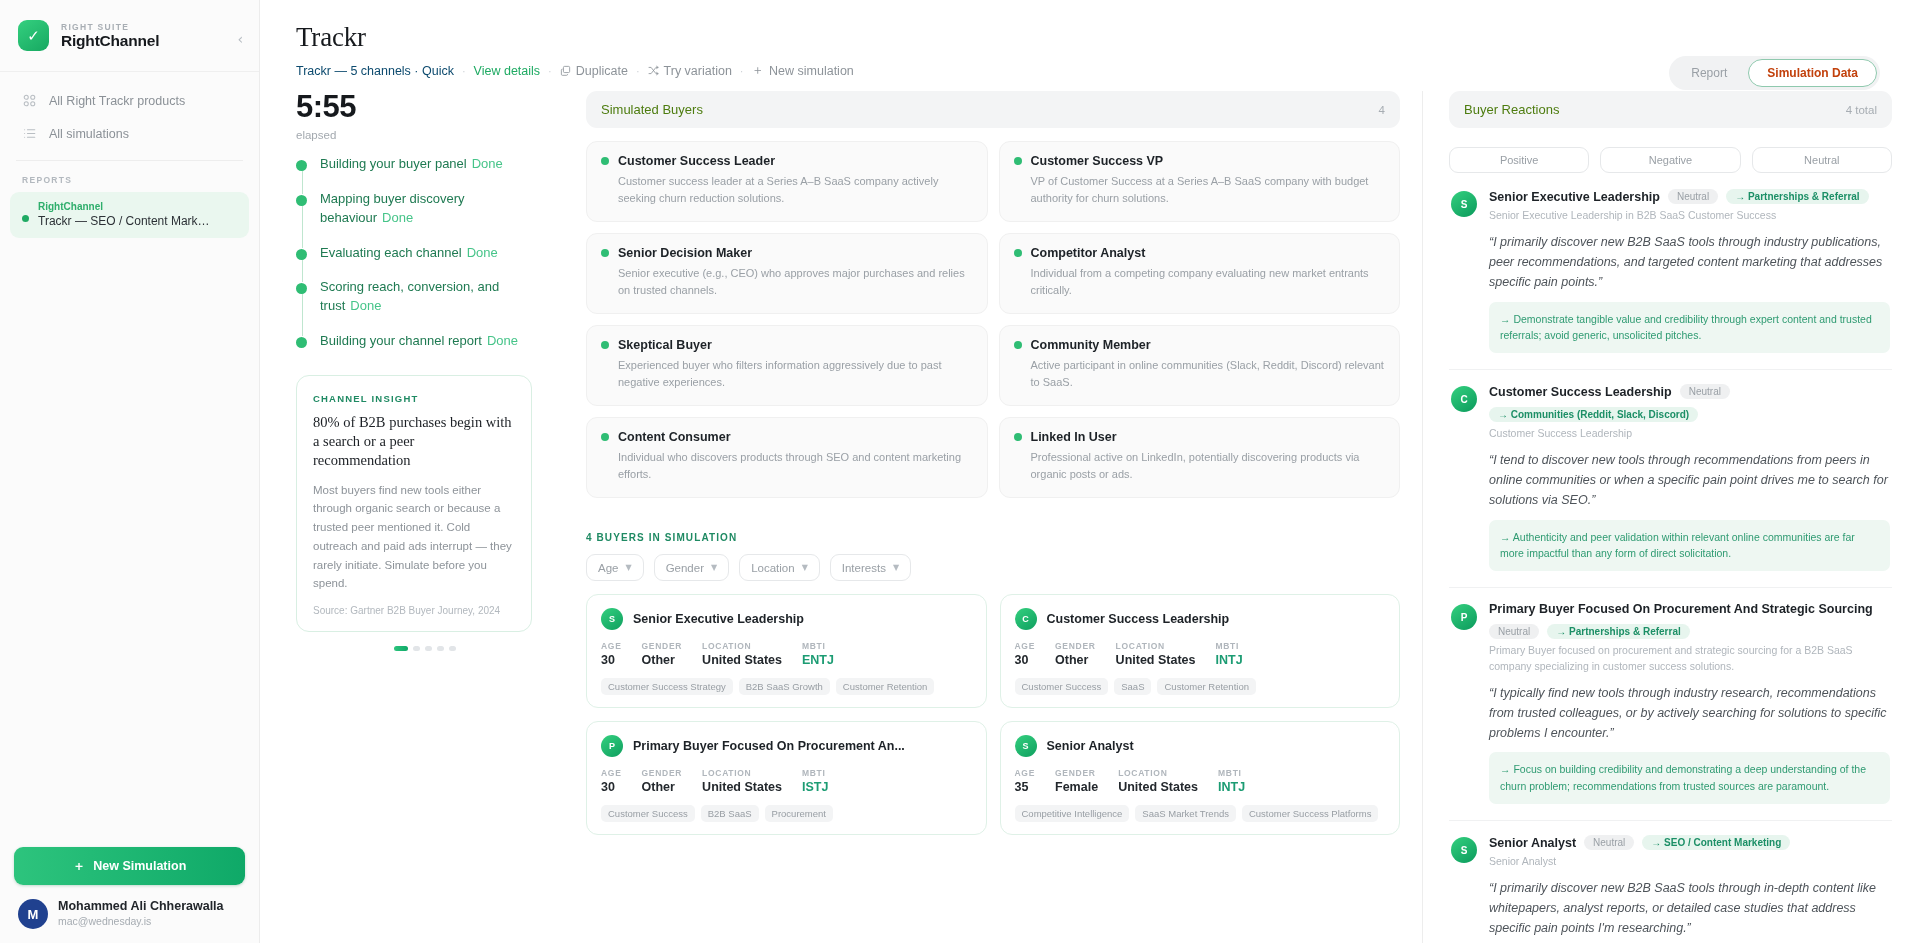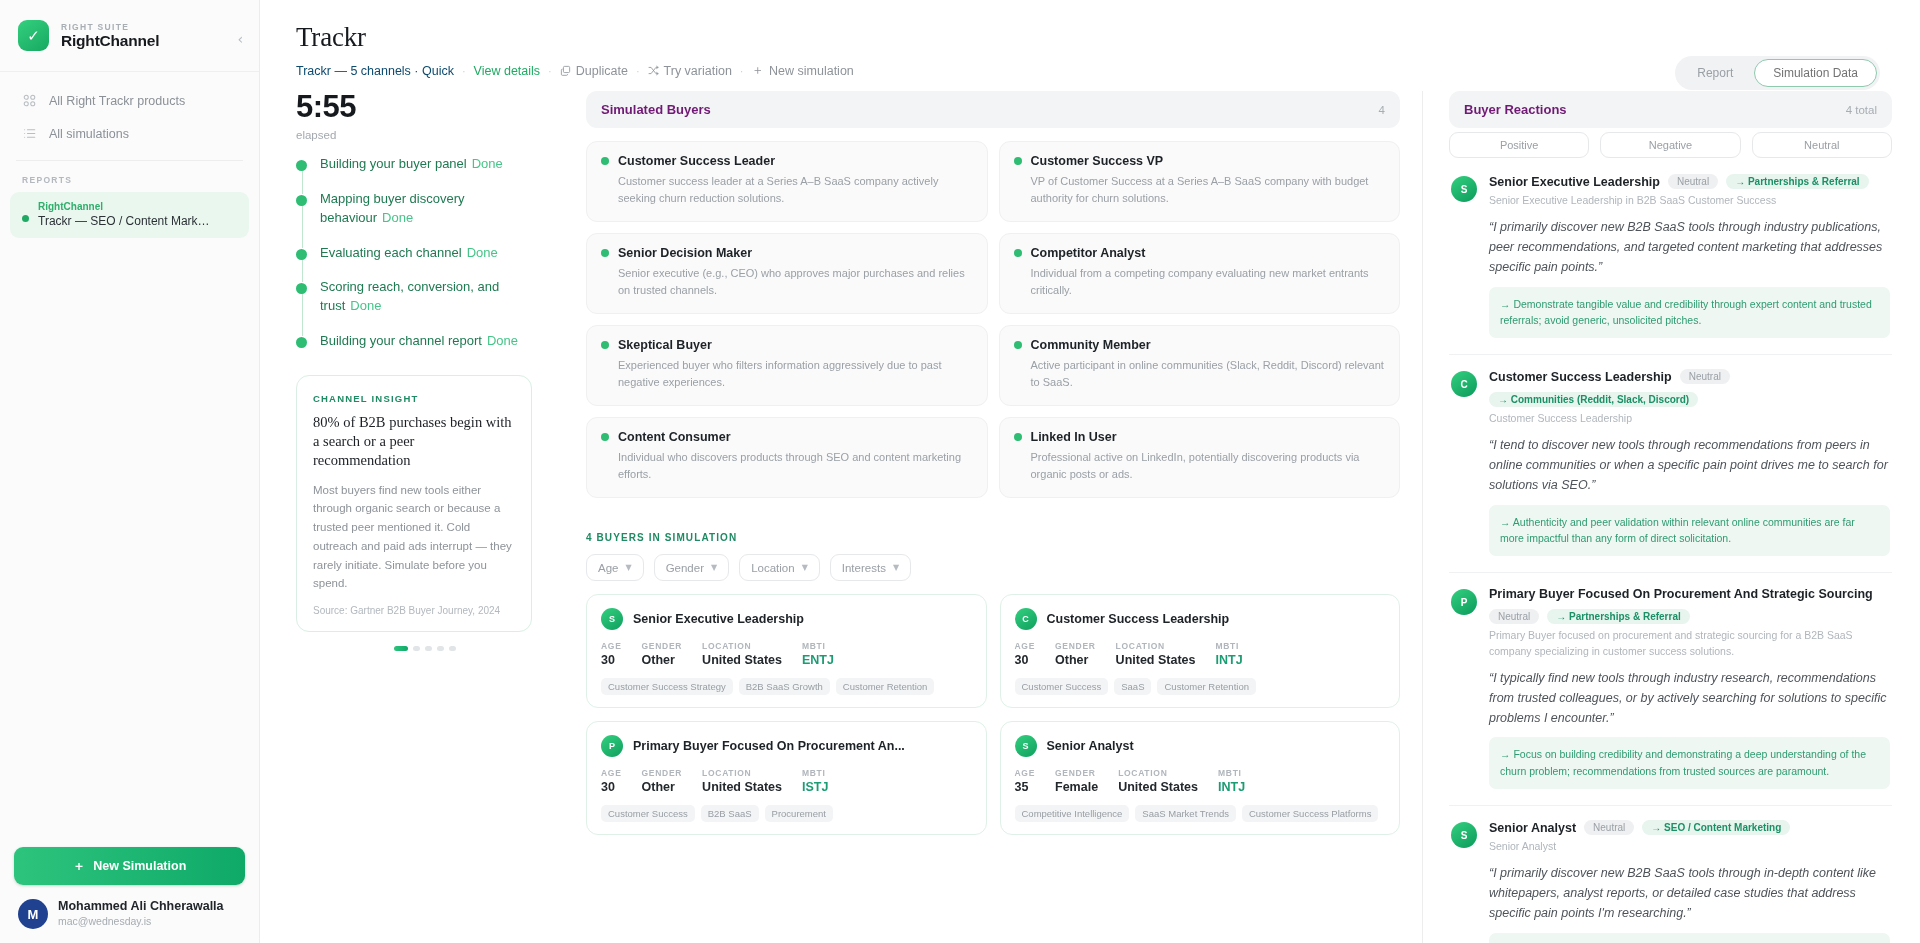--- a/index.html
+++ b/index.html
@@ -53,21 +53,21 @@
   .page-title{font-family:"Liberation Serif",serif;font-size:27px;font-weight:400;color:#16191d;letter-spacing:-.2px}
   .crumbs{display:flex;align-items:center;gap:8px;margin-top:9px;font-size:12.5px;color:#9aa0a6;flex-wrap:wrap}
   .crumb-static{color:#0c4a6e}
   .crumb-sep{color:#cfd3d7;font-size:11px}
   .crumb-link{color:#1faa63;cursor:pointer}
   .crumb-act{color:#8d9399;cursor:pointer;display:inline-flex;align-items:center;gap:5px}
   .seg{position:absolute;right:40px;top:56px;background:#f1f2f3;border-radius:20px;padding:3px;
        display:flex;align-items:center;gap:2px}
   .seg-btn{border:1px solid transparent;background:transparent;border-radius:17px;height:28px;
       padding:0 18px;font-size:12px;color:#9aa0a6;cursor:pointer;font-family:"Liberation Sans",sans-serif}
-  .seg-btn.active{background:#fff;border-color:#8fc9ae;color:#737373;font-weight:400}
+  .seg-btn.active{background:#fff;border-color:#8fc9ae;color:#c2410c;font-weight:700}
 
   .columns{display:flex;gap:0;padding:12px 28px 0 36px;flex:1;min-height:0}
 
   
   .col-status{width:268px;flex:0 0 268px;padding-right:10px}
   .timer{font-size:31px;font-weight:700;letter-spacing:-.5px;color:#16191d;line-height:1;
          font-family:"Liberation Sans",sans-serif}
   .timer-sub{font-size:11.5px;color:#a3a9af;margin-top:7px}
   .steps{margin-top:14px;position:relative;padding-left:0}
   .step{display:flex;gap:13px;position:relative;padding-bottom:16px}
@@ -86,21 +86,21 @@
   .insight-body{font-size:11.5px;color:#8d9399;line-height:1.63;margin-top:10px}
   .insight-src{font-size:10px;color:#b2b8be;margin-top:12px}
   .dots{display:flex;gap:5px;justify-content:center;margin-top:14px}
   .dot{width:7px;height:5px;border-radius:3px;background:#e2e5e8;cursor:pointer}
   .dot.on{width:14px;background:linear-gradient(90deg,#2dc47d,#0fa968)}
 
   
   .col-buyers{flex:1;min-width:0;padding:0 22px 0 22px}
   .panel-head{background:#f3f4f5;border-radius:11px;height:37px;display:flex;align-items:center;
               justify-content:space-between;padding:0 15px}
-  .panel-title{font-size:13px;font-weight:700;color:#701a75}
+  .panel-title{font-size:13px;font-weight:400;color:#4d7c0f}
   .panel-count{font-size:11.5px;color:#a7adb3}
   .buyer-grid{display:grid;grid-template-columns:1fr 1fr;gap:11px;margin-top:13px}
   .buyer-card{background:#fafafa;border:1px solid #f0f0f0;border-radius:11px;padding:12px 14px 14px 14px;cursor:pointer}
   .buyer-card-top{display:flex;align-items:center;gap:9px}
   .bdot{width:8px;height:8px;border-radius:50%;background:#2fbd74;flex:0 0 8px}
   .buyer-name{font-size:12.5px;font-weight:600;color:#1d2227}
   .buyer-desc{font-size:11px;color:#9aa0a6;line-height:1.55;margin-top:5px;padding-left:17px}
 
   .sim-kicker{font-size:10px;letter-spacing:1.1px;font-weight:700;color:#1f8a63;
               text-transform:uppercase;margin-top:34px}
@@ -121,21 +121,21 @@
   .prof-attrs{display:flex;gap:20px;margin-top:11px}
   .attr-k{font-size:8.5px;letter-spacing:.7px;color:#b0b6bc;text-transform:uppercase;font-weight:600}
   .attr-v{font-size:12.5px;color:#23282d;font-weight:600;margin-top:2px}
   .attr-v.mbti{color:#1c9c73}
   .tags{display:flex;flex-wrap:wrap;gap:6px;margin-top:11px}
   .tag{background:#f3f4f5;border-radius:5px;padding:3px 7px;font-size:9.5px;color:#989ea4}
 
   
   .col-react{width:470px;flex:0 0 470px;border-left:1px solid #ededed;padding-left:26px;
              display:flex;flex-direction:column;min-height:0}
-  .tabs3{display:grid;grid-template-columns:1fr 1fr 1fr;gap:11px;margin-top:4px}
+  .tabs3{display:grid;grid-template-columns:1fr 1fr 1fr;gap:11px;margin-top:19px}
   .tab3{border:1px solid #e6e8ea;border-radius:9px;height:26px;display:flex;align-items:center;
         justify-content:center;font-size:11px;color:#9aa0a6;background:#fff;cursor:pointer;
         font-family:"Liberation Sans",sans-serif}
   .react-list{margin-top:14px;overflow:hidden;flex:1;min-height:0}
   .react{display:flex;gap:12px;padding:14px 2px 16px 2px;border-bottom:1px solid #f0f1f2}
   .react:first-child{padding-top:2px}
   .r-av{width:26px;height:26px;border-radius:50%;flex:0 0 26px;color:#fff;font-size:10px;font-weight:600;
         display:flex;align-items:center;justify-content:center;margin-top:2px;
         background:linear-gradient(145deg,#34d07f,#0b9a5c)}
   .r-body{min-width:0;flex:1}

